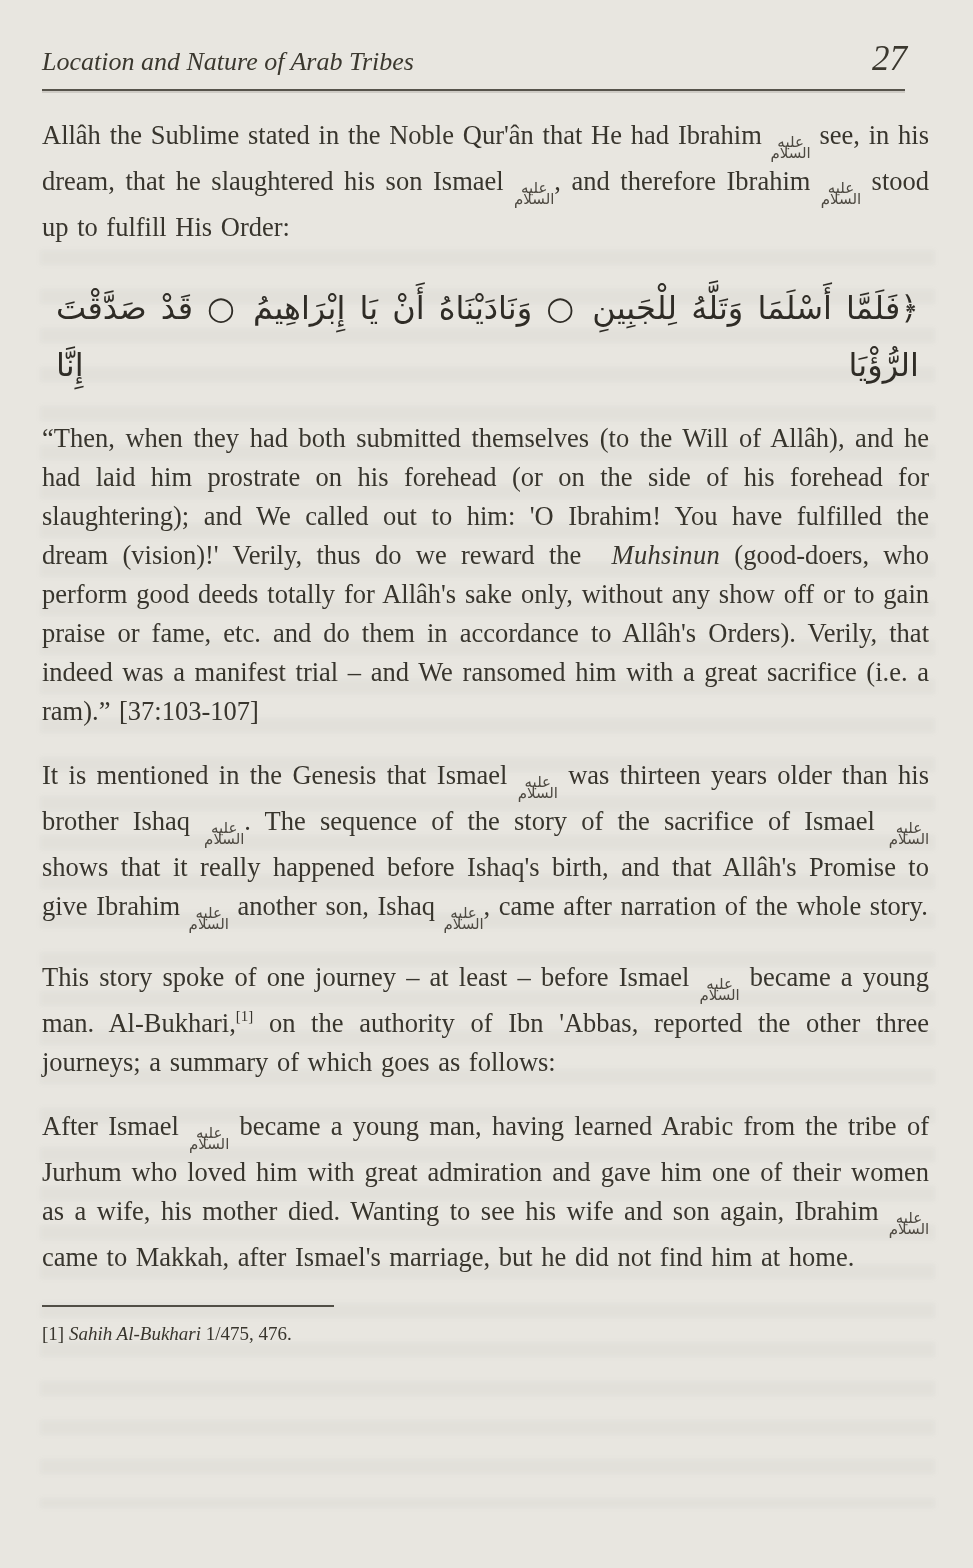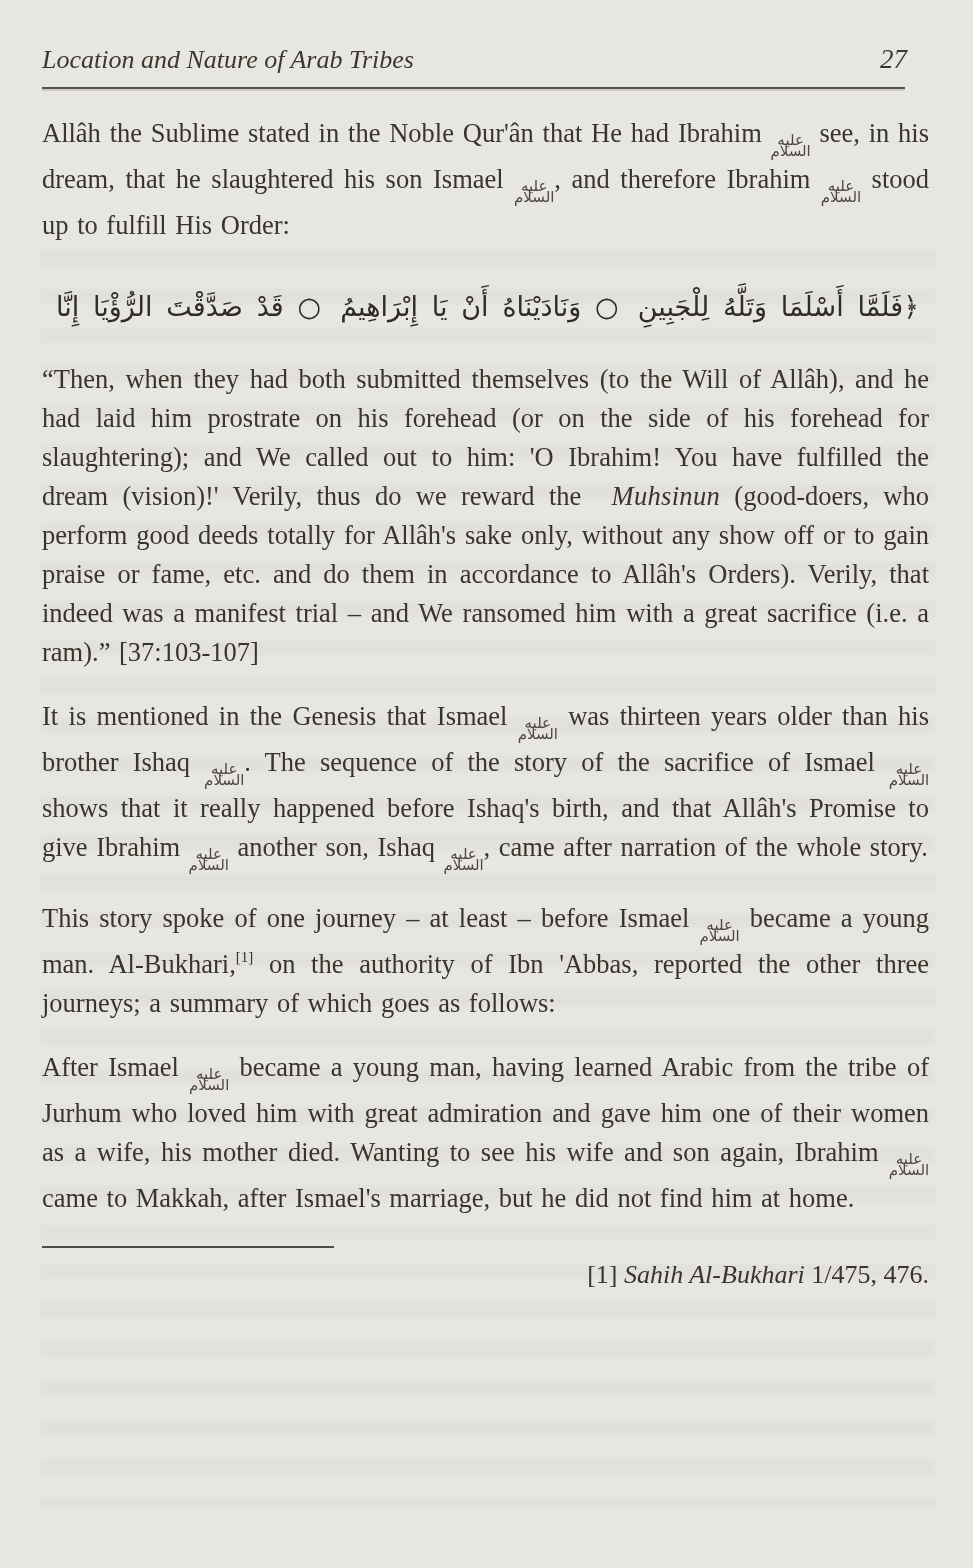--- a/index.html
+++ b/index.html
@@ -39,21 +39,21 @@
   .hdr {
     display: flex;
     justify-content: space-between;
     align-items: baseline;
     font-style: italic;
     font-size: 26px;
     line-height: 30px;
     color: #3b382f;
     padding-right: 22px;
   }
-  .hdr .pnum { font-size: 27px; }
+  .hdr .pnum { font-size: 35px; }
   .rule {
     border: 0;
     border-top: 2px solid #56534b;
     box-shadow: 0 2px 0 rgba(86, 83, 75, 0.18);
     margin: 12px 24px 4px 0;
   }
   p.body {
     font-size: 26.5px;
     line-height: 39px;
     text-align: justify;
@@ -77,40 +77,39 @@
     font-family: "DejaVu Sans", sans-serif;
     font-size: 15px;
     line-height: 11px;
     color: #4d4941;
     transform: translateY(-3px);
     word-spacing: 0;
   }
   .verse {
     direction: rtl;
     font-family: "DejaVu Sans", sans-serif;
-    font-size: 27px;
+    font-size: 32px;
     line-height: 57px;
     color: #2f2c26;
     margin: 33px 10px 4px 14px;
   }
   .verse .vline {
     text-align: justify;
     text-align-last: justify;
   }
   .fnrule {
     border: 0;
     border-top: 2px solid #514e46;
     width: 292px;
     margin: 28px 0 12px 0;
   }
   .footnote {
-    font-size: 26px;
+    font-size: 19px;
     line-height: 30px;
     color: #38352d;
-    text-align: right;
   }
 </style>
 </head>
 <body>
 
 <div class="page">
   <div class="bleed"></div>
   <div class="inner">
 
     <div class="hdr">

